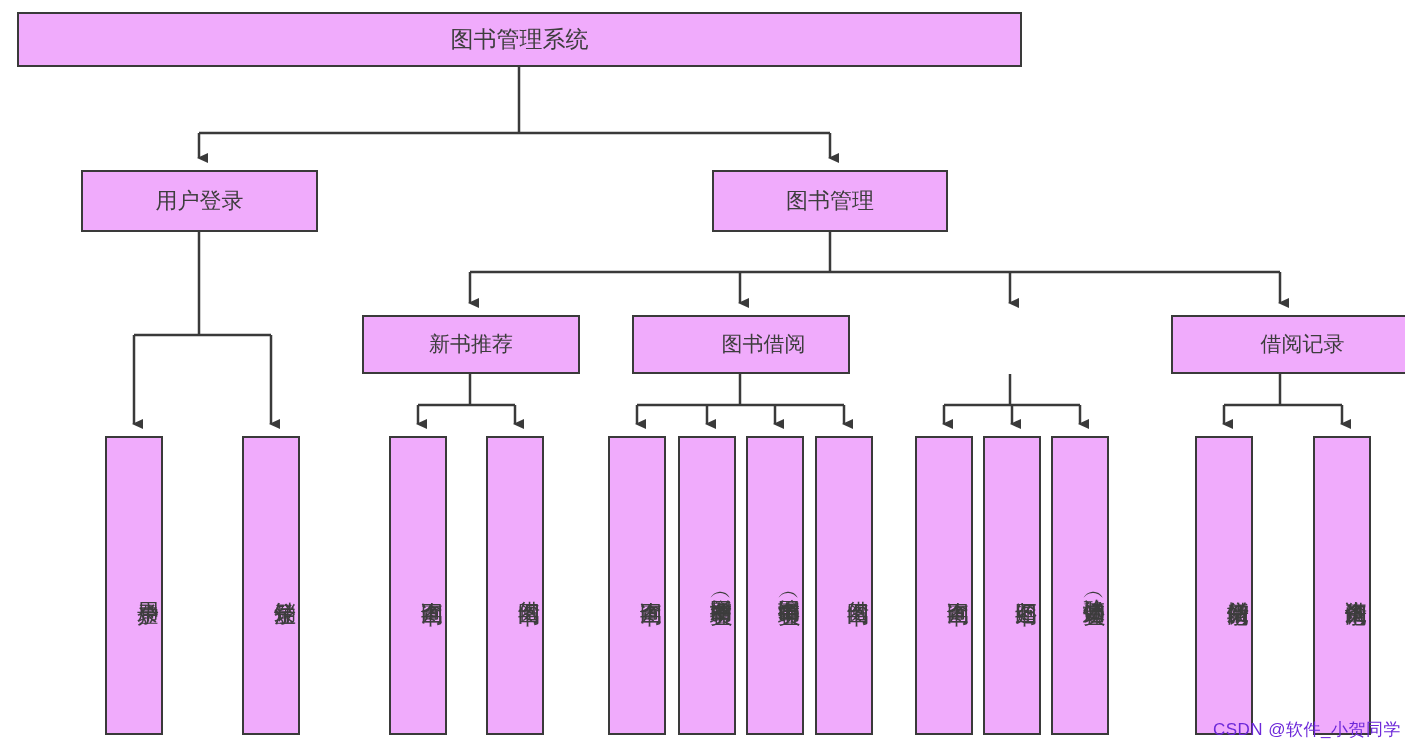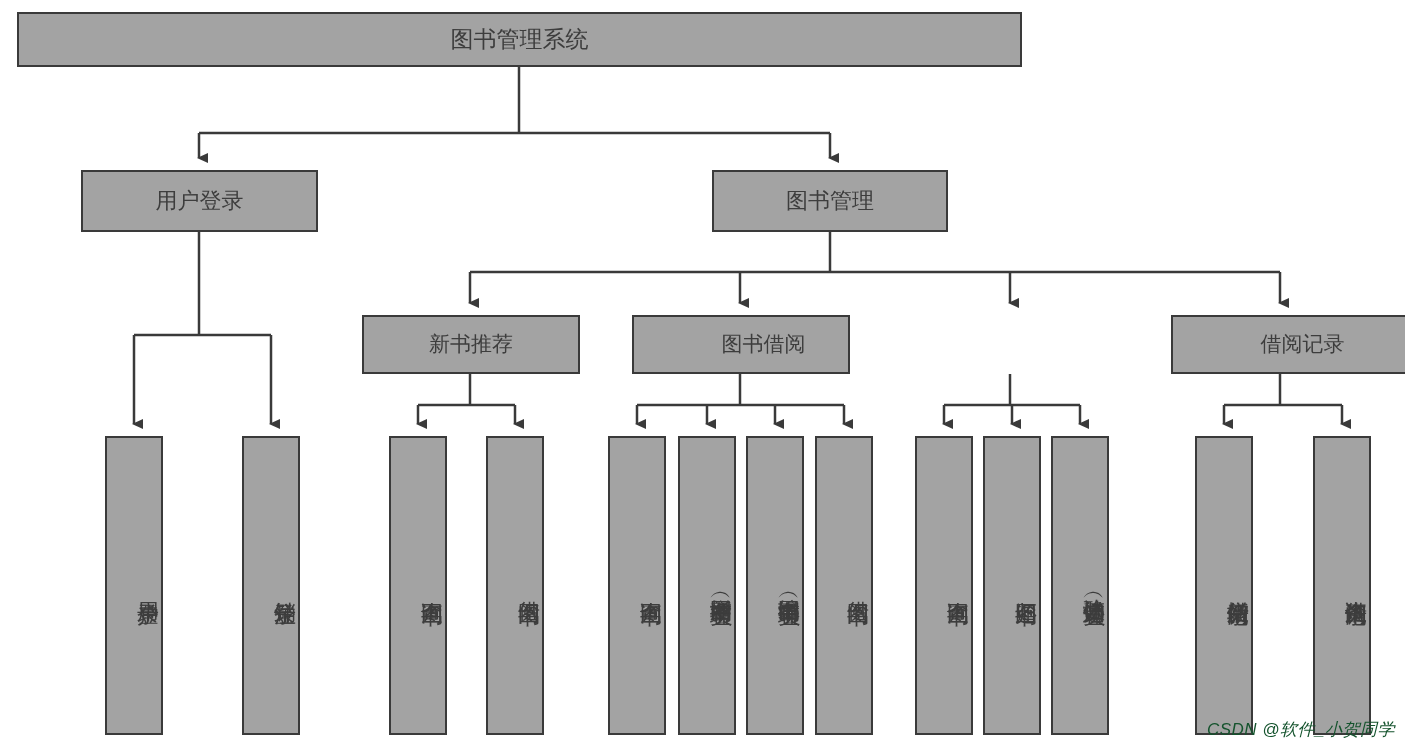--- a/index.html
+++ b/index.html
@@ -22,21 +22,21 @@
     left: 0;
     top: 0;
     width: 1405px;
     height: 747px;
     pointer-events: none;
   }
   .node {
     position: absolute;
     box-sizing: border-box;
     border: 2.5px solid #3a3a3a;
-    background: #a3a3a3;
+    background: #f0abfc;
     color: #3d3d3d;
     display: flex;
     align-items: center;
     justify-content: center;
     text-align: center;
     line-height: 1.18;
   }
   .node.root {
     font-size: 23px;
   }
@@ -55,27 +55,26 @@
     align-items: flex-start;
     justify-content: center;
   }
   .node.leaf .txt {
     writing-mode: vertical-rl;
     text-orientation: upright;
     display: block;
   }
   .watermark {
     position: absolute;
-    right: 10px;
+    right: 4px;
     bottom: 6px;
     font-size: 17px;
-    color: #14532d;
+    color: #6d28d9;
     letter-spacing: 0.5px;
     white-space: nowrap;
-    font-style: italic;
   }
 </style>
 </head>
 <body>
 
 <div id="stage">
 
   <svg id="wires" viewBox="0 0 1405 747" xmlns="http://www.w3.org/2000/svg">
     <defs>
       <marker id="arrow" markerWidth="12" markerHeight="12" refX="5" refY="9" orient="auto" markerUnits="userSpaceOnUse">

